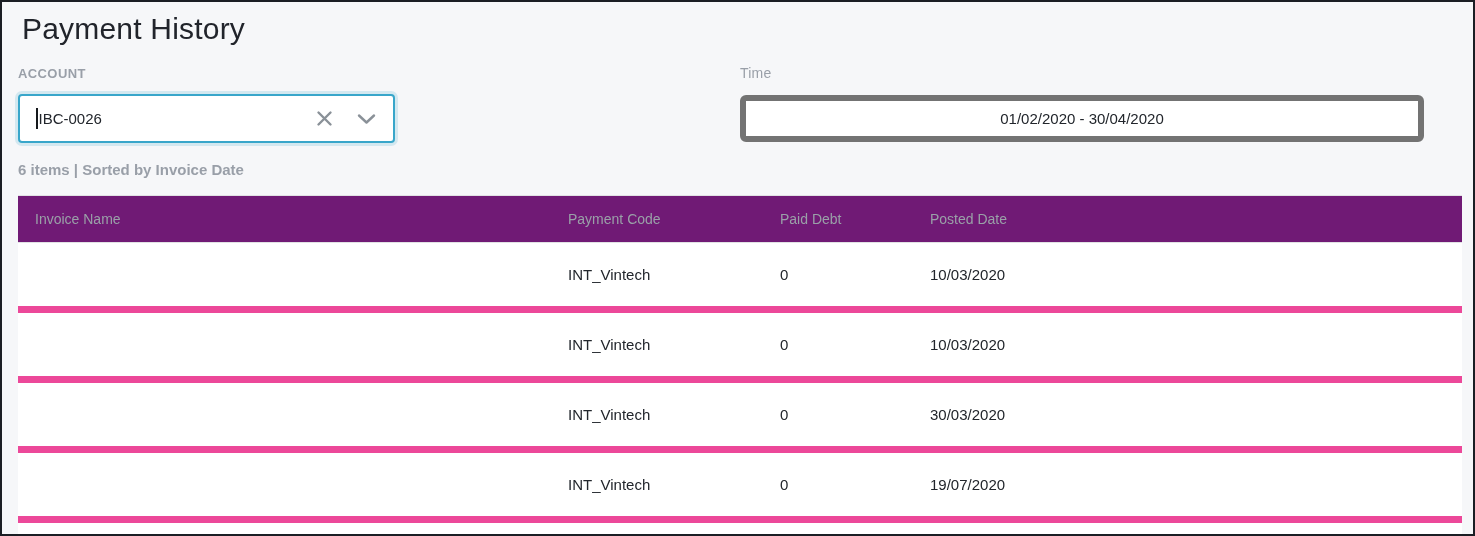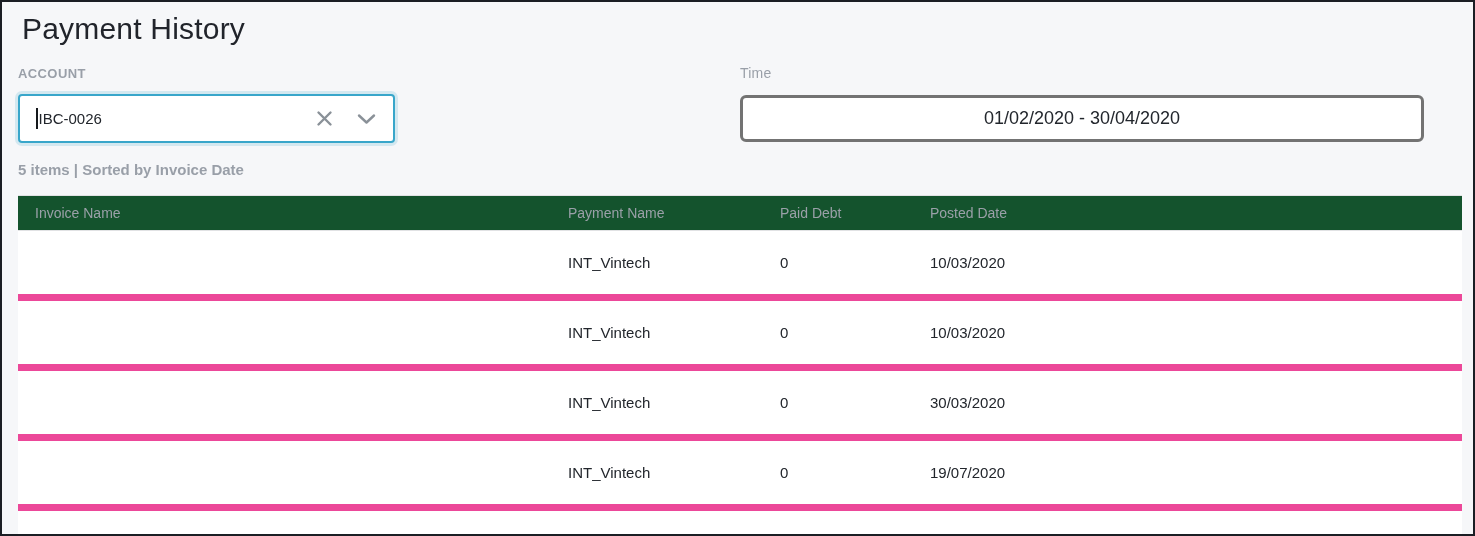--- a/index.html
+++ b/index.html
@@ -55,45 +55,45 @@
     display:flex; align-items:center; justify-content:center;
     padding:0; width:26px; height:26px;
   }
   .icon-btn + .icon-btn { margin-left:16px; }
   .icon-btn svg { display:block; }
 
   .time-input {
     position:absolute; left:738px; top:93px;
     width:684px; height:47px;
     background:#ffffff;
-    border:3px solid #737373;
+    border:6px solid #737373;
     border-radius:6px;
     text-align:center;
     font-family:"Liberation Sans", sans-serif;
-    font-size:18px; color:#22262c;
+    font-size:15px; color:#22262c;
     outline:none;
   }
 
   .summary {
     position:absolute; left:16px; top:159px;
     font-size:15px; font-weight:700; color:#999fa8;
   }
 
   .table-area {
     position:absolute; left:16px; top:193px;
     width:1444px; bottom:0;
     display:flex; flex-direction:column;
   }
   table { width:100%; border-collapse:separate; border-spacing:0; table-layout:fixed; }
   col.c1 { width:533px; }
   col.c2 { width:229px; }
   col.c3 { width:117px; }
   th {
-    height:36px;
-    background:#14532d;
+    height:48px;
+    background:#701a75;
     border-top:1px solid #e1e2e4;
     border-bottom:1px solid #e1e2e4;
     font-size:14px; font-weight:500; color:#9aa0a8;
     text-align:left; vertical-align:middle;
   }
   td {
     height:70px;
     background:#ffffff;
     border-bottom:7px solid #ec4899;
     font-size:15px; color:#22262c;
@@ -129,34 +129,34 @@
           <path d="M2 2.5 L9.5 9.5 L17 2.5" stroke="#8a9198" stroke-width="2.4" stroke-linecap="round" stroke-linejoin="round" fill="none"></path>
         </svg>
       </span>
     </button>
   </div>
 
   <div class="field-label time-label">Time</div>
 
   <input class="time-input" type="text" value="01/02/2020 - 30/04/2020" style="">
 
-  <div class="summary">5 items | Sorted by Invoice Date</div>
+  <div class="summary">6 items | Sorted by Invoice Date</div>
 
   <div class="table-area">
     <table>
       <colgroup>
           <col class="c1">
           <col class="c2">
           <col class="c3">
           <col>
         </colgroup>
       <thead>
         <tr>
           <th class="pad-l">Invoice Name</th>
-          <th class="pad-l">Payment Name</th>
+          <th class="pad-l">Payment Code</th>
           <th class="num">Paid Debt</th>
           <th class="date">Posted Date</th>
         </tr>
       </thead>
       <tbody>
         <tr>
           <td class="pad-l"></td>
           <td class="pad-l">INT_Vintech</td>
           <td class="num">0</td>
           <td class="date">10/03/2020</td>

